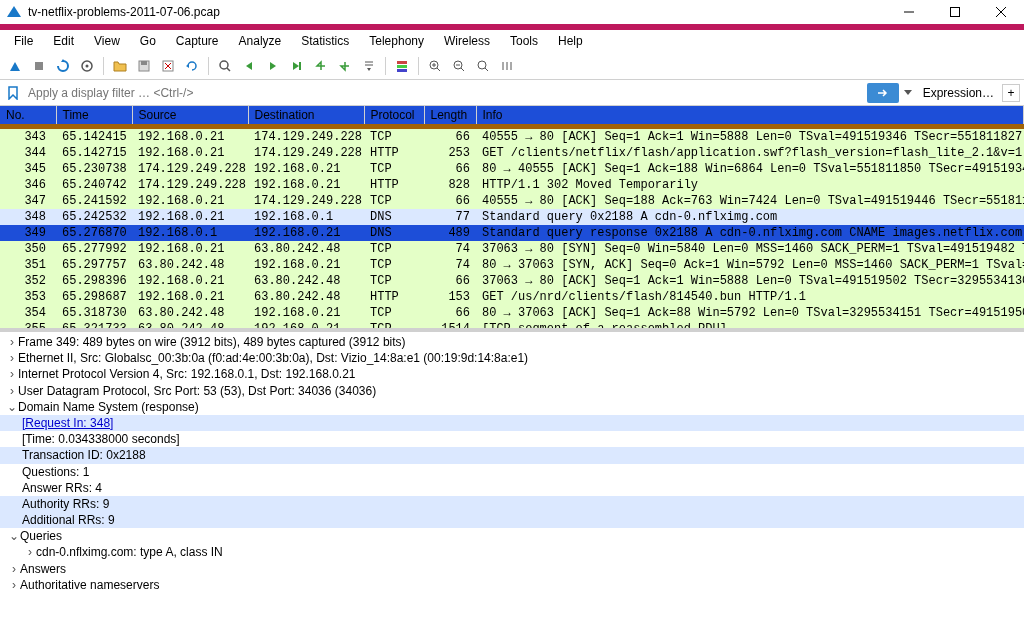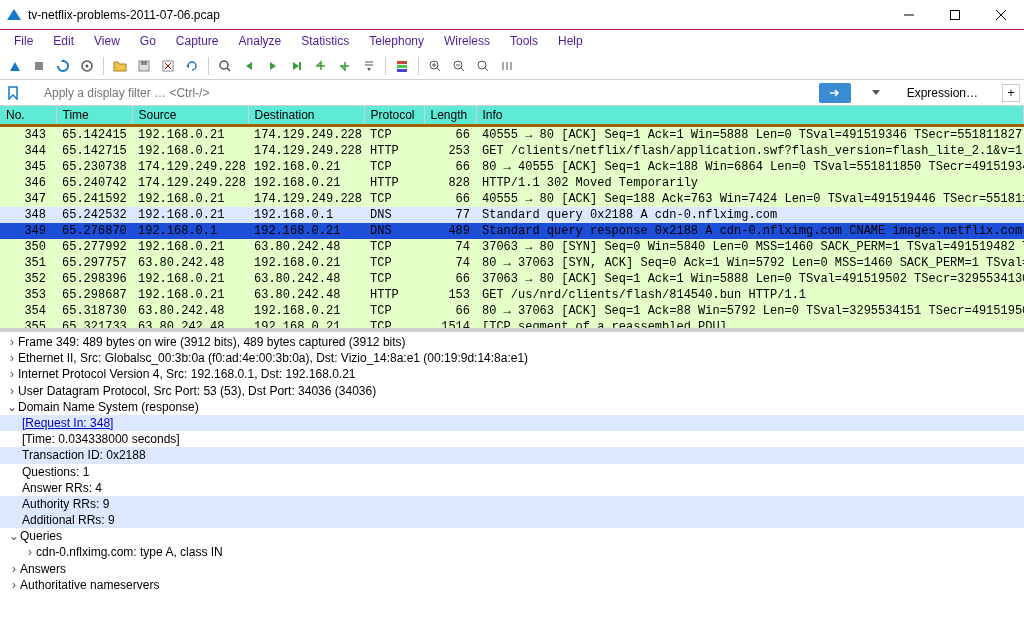--- a/index.html
+++ b/index.html
@@ -1,35 +1,35 @@
 <!DOCTYPE html>
 <html><head>
 <meta charset="utf-8">
 <style>
 * { margin: 0; padding: 0; box-sizing: border-box; font-family: "Segoe UI", Tahoma, sans-serif; font-size: 12px; }
 body { background: #fff; width: 1024px; height: 638px; overflow: hidden; display: flex; flex-direction: column; }
-.titlebar { height: 30px; display: flex; align-items: center; padding: 0 0 0 6px; background: #fff; border-bottom: 1px solid #be185d; }
+.titlebar { height: 30px; display: flex; align-items: center; padding: 0 0 0 6px; background: #fff; border-bottom: 6px solid #be185d; }
 .titlebar .icon { width: 16px; height: 16px; margin-right: 6px; }
 .titlebar .title { flex: 1; font-size: 12px; color: #000; }
 .titlebar .winbtn { width: 46px; height: 30px; display: flex; align-items: center; justify-content: center; color: #000; }
 .menubar { height: 22px; display: flex; align-items: center; padding: 0 4px; background: #fff; }
-.menubar .menuitem { padding: 2px 10px; color: #4c1d95; cursor: default; }
+.menubar .menuitem { padding: 2px 10px; color: #000000; cursor: default; }
 .toolbar { height: 28px; display: flex; align-items: center; padding: 2px 4px; background: #fff; gap: 2px; border-bottom: 1px solid #d0d0d0; }
 .toolbar .tbtn { width: 22px; height: 22px; display: flex; align-items: center; justify-content: center; border: 1px solid transparent; cursor: default; }
 .toolbar .sep { width: 1px; height: 18px; background: #d0d0d0; margin: 0 3px; }
-.filterbar { height: 26px; display: flex; align-items: center; padding: 2px 4px; background: #fff; border-bottom: 1px solid #d0d0d0; gap: 18px; }
+.filterbar { height: 26px; display: flex; align-items: center; padding: 2px 4px; background: #fff; border-bottom: 1px solid #d0d0d0; gap: 2px; }
 .filterbar .bookmark { width: 18px; height: 18px; display:flex; align-items:center; justify-content:center; }
 .filterbar input { flex: 1; border: none; outline: none; padding: 2px 4px; font-size: 12px; color: #888; background: #fff; }
 .filterbar .arrowbtn { width: 32px; height: 20px; background: #3b8bd4; display:flex; align-items:center; justify-content:center; color:#fff; border-radius:2px; }
 .filterbar .dropdown { width: 14px; height: 20px; display:flex; align-items:center; justify-content:center; }
 .filterbar .expr { padding: 2px 6px; color: #000; }
 .filterbar .plus { width: 18px; height: 18px; display:flex; align-items:center; justify-content:center; border:1px solid #ccc; }
 .packets { height: 226px; overflow: auto; border-bottom: 4px solid #d0d0d0; position: relative; }
 .packets table { width: 100%; border-collapse: collapse; table-layout: fixed; }
-.packets th { text-align: left; padding: 2px 6px; font-weight: normal; background: #5eead4; border-right: 1px solid #d0d0d0; border-bottom: 3px solid #a16207; position: sticky; top: 0; white-space: nowrap; overflow: hidden; }
+.packets th { text-align: left; padding: 2px 6px; font-weight: normal; background: #1d4ed8; border-right: 1px solid #d0d0d0; border-bottom: 5px solid #a16207; position: sticky; top: 0; white-space: nowrap; overflow: hidden; }
 .packets td { padding: 1px 6px; white-space: nowrap; font-family: "Consolas","Courier New",monospace; font-size: 12px; overflow: hidden; }
 .packets tr.row { background: #e4ffc7; }
 .packets tr.dns1 { background: #dbe8ff; }
 .packets tr.dns2 { background: #1d4ed8; }
 .packets td.num { text-align: right; padding-right: 10px; }
 .packets td.len { text-align: right; padding-right: 6px; }
 .details { flex: 1; overflow: auto; background: #fff; padding: 2px 0; font-family: "Consolas","Courier New",monospace; font-size: 12px; line-height: 1.35; border-radius: 21px; }
 .details .line { padding: 0 4px 0 6px; white-space: nowrap; }
 .details .exp { display:inline-block; width: 12px; text-align:center; color:#555; }
 .details .indent1 { padding-left: 22px; }

